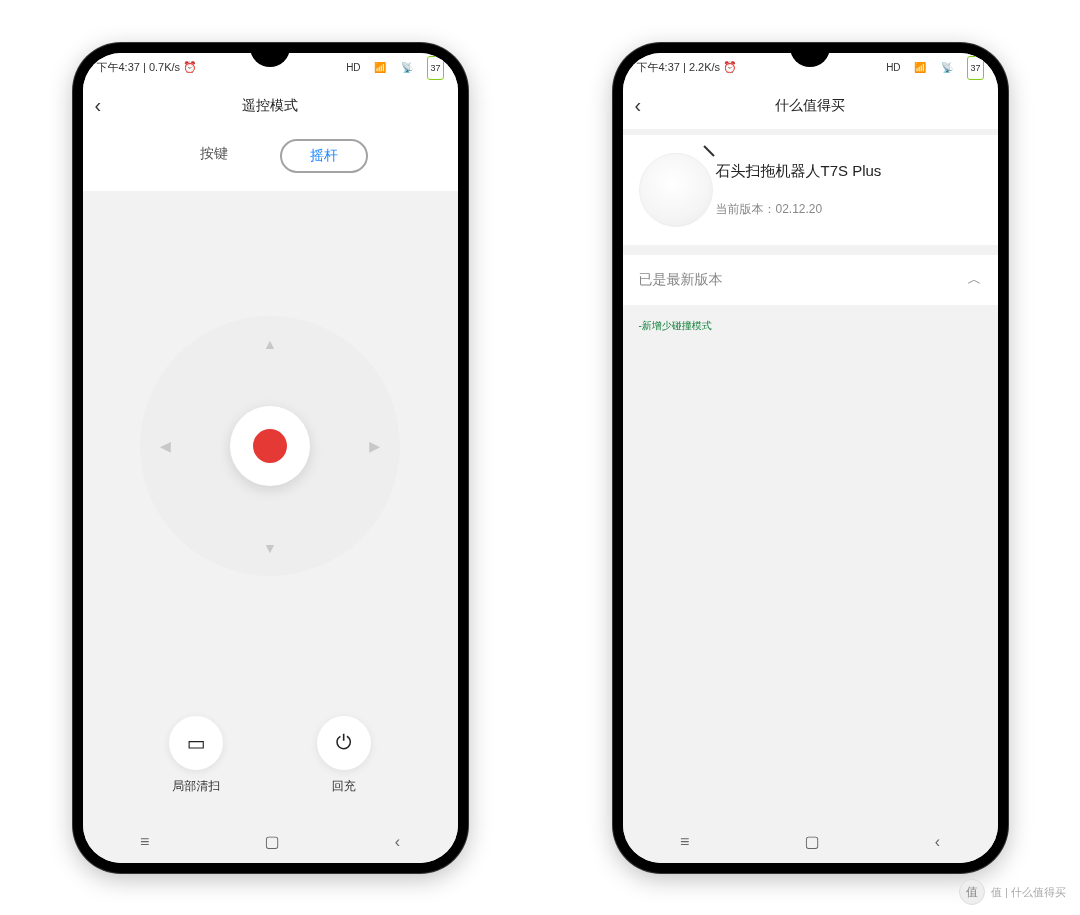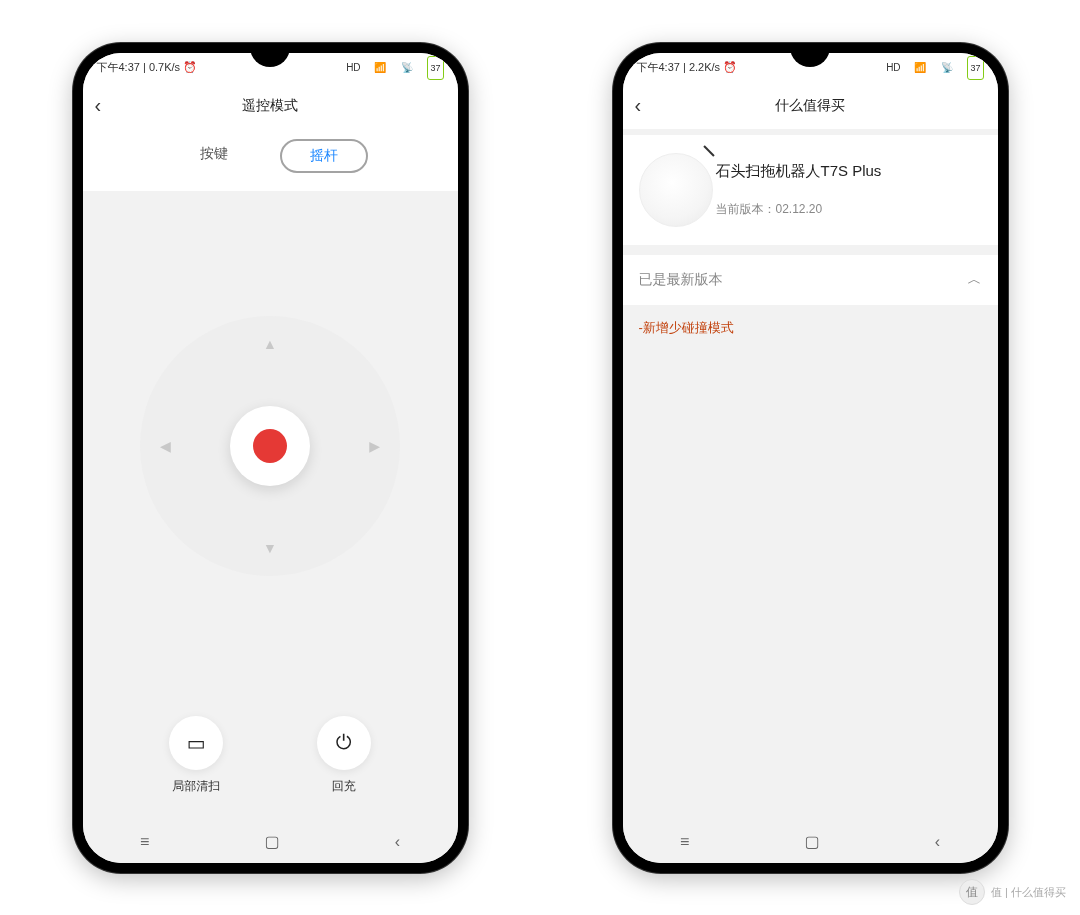--- a/index.html
+++ b/index.html
@@ -141,21 +141,21 @@
       width:14px; height:2px; background:#333; transform:rotate(45deg);
     }
     .device-info .name { font-size:15px; color:#222; }
     .device-info .ver { font-size:12px; color:#888; margin-top:20px; }
 
     .row-toggle {
       background:#fff; margin-top:10px;
       padding:16px; display:flex; justify-content:space-between; align-items:center;
       color:#888; font-size:14px;
     }
-    .changelog { padding:14px 16px; color:#c2410c; font-size:13px; }
+    .changelog { padding:14px 16px; color:#15803d; font-size:10px; }
     .flexspacer { flex:1; }
 
     .watermark {
       position:absolute; right:14px; bottom:10px;
       font-size:11px; color:#aaa;
       display:flex; align-items:center; gap:6px;
     }
     .watermark .logo {
       width:26px;height:26px;border-radius:50%;
       background:#eee;border:1px solid #ddd;

